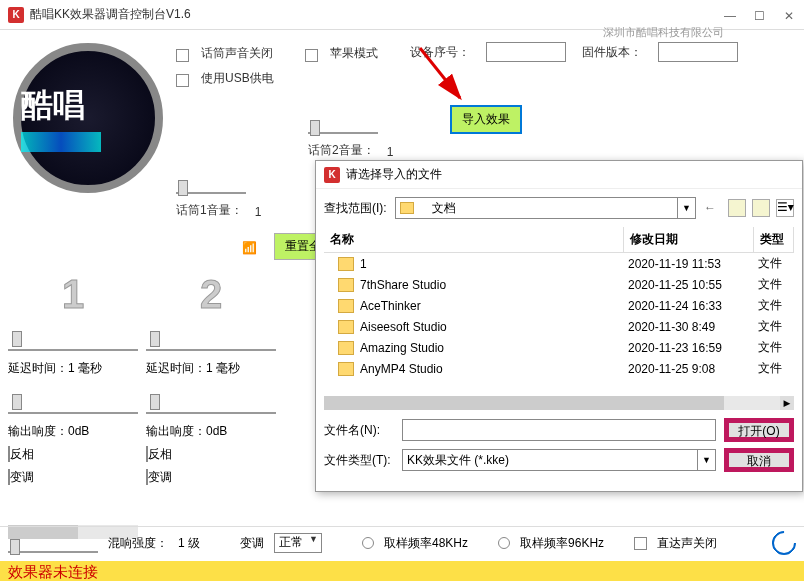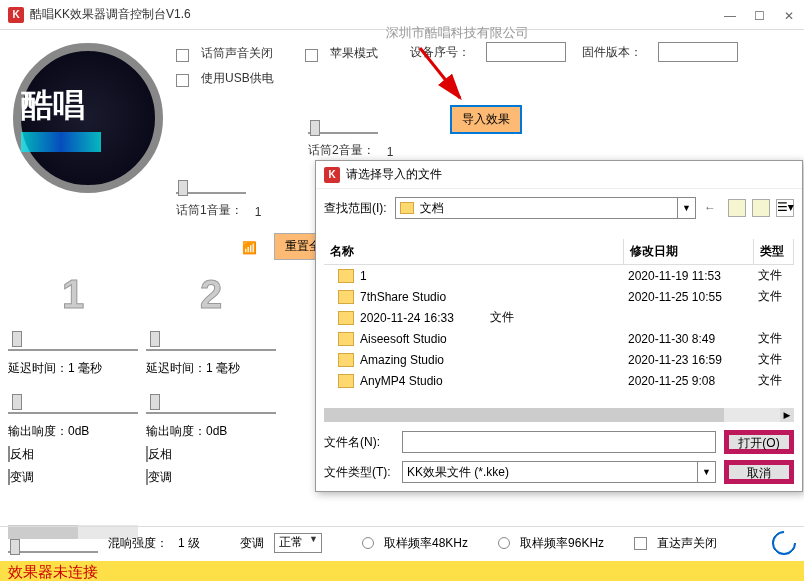--- a/index.html
+++ b/index.html
@@ -1,21 +1,21 @@
 <!DOCTYPE html>
 <html><head>
 <meta charset="utf-8">
 <style>
 * { box-sizing: border-box; margin: 0; padding: 0; font-family: "Microsoft YaHei", sans-serif; font-size: 12px; }
 body { background: #fff; width: 804px; height: 581px; position: relative; overflow: hidden; }
 
 .titlebar { height: 30px; background: #fff; border-bottom: 1px solid #ddd; display: flex; align-items: center; padding: 0 8px; }
 .titlebar .app-icon { width: 16px; height: 16px; background: #d32f2f; border-radius: 2px; margin-right: 6px; display: flex; align-items: center; justify-content: center; color: #fff; font-weight: bold; font-size: 10px; }
 .titlebar .title { flex: 0 0 auto; color: #333; }
-.titlebar .company { flex: 1; text-align: center; color: #999; font-size: 13px; margin-top: 36px; }
+.titlebar .company { flex: 1; text-align: right; color: #999; font-size: 11px; margin-top: 36px; }
 .titlebar .win-btns { display: flex; gap: 18px; }
 .titlebar .win-btn { width: 12px; height: 12px; cursor: pointer; color: #666; }
 
 .main { display: flex; padding: 8px; gap: 8px; }
 
 .logo-area { width: 160px; height: 160px; }
 .logo-circle { width: 150px; height: 150px; border-radius: 50%; background: radial-gradient(circle, #1a1a2e 0%, #0a0a1a 70%); border: 8px solid #888; position: relative; display: flex; flex-direction: column; align-items: flex-start; justify-content: center; margin: 5px; }
 .logo-text { color: #fff; font-size: 32px; font-weight: bold; }
 .logo-wave { width: 80px; height: 20px; background: linear-gradient(90deg, #00ffff 0%, #0066ff 50%, #00ffff 100%); opacity: 0.7; margin-top: 4px; }
 
@@ -23,21 +23,21 @@
 .ctrl-row { display: flex; align-items: flex-end; gap: 12px; padding: 4px 0; }
 .chk { width: 13px; height: 13px; border: 1px solid #888; background: #fff; }
 .label { color: #333; }
 .slider-track { width: 70px; height: 20px; border-bottom: 2px solid #999; position: relative; }
 .slider-thumb { position: absolute; left: 2px; bottom: -4px; width: 10px; height: 16px; background: #ddd; border: 1px solid #888; }
 .field { height: 20px; border: 1px solid #888; background: #fff; padding: 0 4px; }
 
 .top-right { display: flex; gap: 16px; align-items: center; }
 .top-right .field { width: 80px; }
 
-.btn { padding: 4px 10px; border: 1px solid #adadad; background: #fdba74; cursor: pointer; }
+.btn { padding: 4px 10px; border: 1px solid #adadad; background: #bef264; cursor: pointer; }
 .btn.import { border: 2px solid #0078d7; }
 
 .channels { display: flex; gap: 8px; padding: 0 8px; }
 .ch-col { width: 130px; }
 .ch-num { font-size: 40px; color: #ccc; text-align: center; font-weight: bold; font-family: Arial; -webkit-text-stroke: 1px #999; }
 .ch-slider { height: 28px; border-bottom: 2px solid #999; position: relative; margin: 6px 0; }
 .ch-slider .thumb { position: absolute; left: 4px; top: 8px; width: 10px; height: 16px; background: #ddd; border: 1px solid #888; }
 .ch-line { padding: 3px 0; }
 
 .bottom-bar { position: absolute; bottom: 22px; left: 0; right: 0; display: flex; align-items: center; gap: 10px; padding: 4px 8px; border-top: 1px solid #ddd; }
@@ -46,22 +46,22 @@
 .dropdown::after { content: "▼"; position: absolute; right: 3px; font-size: 9px; color: #333; }
 .scrollbar { position: absolute; bottom: 42px; left: 8px; width: 130px; height: 14px; background: #e8e8e8; }
 .scrollbar .sb-thumb { width: 70px; height: 100%; background: #ccc; }
 
 .status { position: absolute; bottom: 0; left: 0; right: 0; height: 20px; padding: 2px 8px; color: #c00; font-size: 15px; background: #fde047; }
 
 .dialog { position: absolute; left: 315px; top: 160px; width: 488px; height: 332px; background: #fff; border: 1px solid #999; box-shadow: 2px 2px 8px rgba(0,0,0,0.3); z-index: 100; }
 .dlg-title { height: 28px; background: #fff; border-bottom: 1px solid #eee; display: flex; align-items: center; padding: 0 8px; }
 .dlg-title .app-icon { width: 16px; height: 16px; background: #d32f2f; border-radius: 2px; margin-right: 6px; color:#fff; font-size:10px; display:flex;align-items:center;justify-content:center;font-weight:bold; }
 .dlg-body { padding: 8px; }
-.dlg-row { display: flex; align-items: center; gap: 8px; margin-bottom: 20px; }
-.dlg-combo { flex: 1; height: 22px; border: 1px solid #888; display: flex; align-items: center; padding: 0 4px; background: #fff; position: relative; }
+.dlg-row { display: flex; align-items: center; gap: 8px; margin-bottom: 8px; }
+.dlg-combo { flex: 1; height: 22px; border: 1px solid #888; display: flex; align-items: center; padding: 0 4px; background: #fff; position: relative; gap: 12px; }
 .dlg-combo .dd { position: absolute; right: 0; top: 0; width: 18px; height: 100%; border-left: 1px solid #888; display: flex; align-items: center; justify-content: center; font-size: 9px; }
 .dlg-icons { display: flex; gap: 6px; }
 .dlg-icon { width: 18px; height: 18px; border: 1px solid #aaa; background: #f5f5d0; }
 .dlg-icon.back { background: none; border: none; color: #666; }
 
 .file-list { border: none; height: 165px; overflow: auto; }
 .file-header { display: flex; border-bottom: 1px solid #ddd; font-weight: bold; }
 .file-header > div { padding: 4px 6px; border-right: 1px solid #ddd; background: #fff; }
 .fh-name { width: 300px; }
 .fh-date { width: 130px; }
@@ -256,20 +256,21 @@
             <span class="ftype">文件</span>
           </div>
           <div class="file-row">
             <span class="folder-icon"></span>
             <span class="fname">7thShare Studio</span>
             <span class="fdate">2020-11-25 10:55</span>
             <span class="ftype">文件</span>
           </div>
           <div class="file-row">
             <span class="folder-icon"></span>
+            <span class="fname">AceThinker</span>
             <span class="fdate">2020-11-24 16:33</span>
             <span class="ftype">文件</span>
           </div>
           <div class="file-row">
             <span class="folder-icon"></span>
             <span class="fname">Aiseesoft Studio</span>
             <span class="fdate">2020-11-30 8:49</span>
             <span class="ftype">文件</span>
           </div>
           <div class="file-row">

